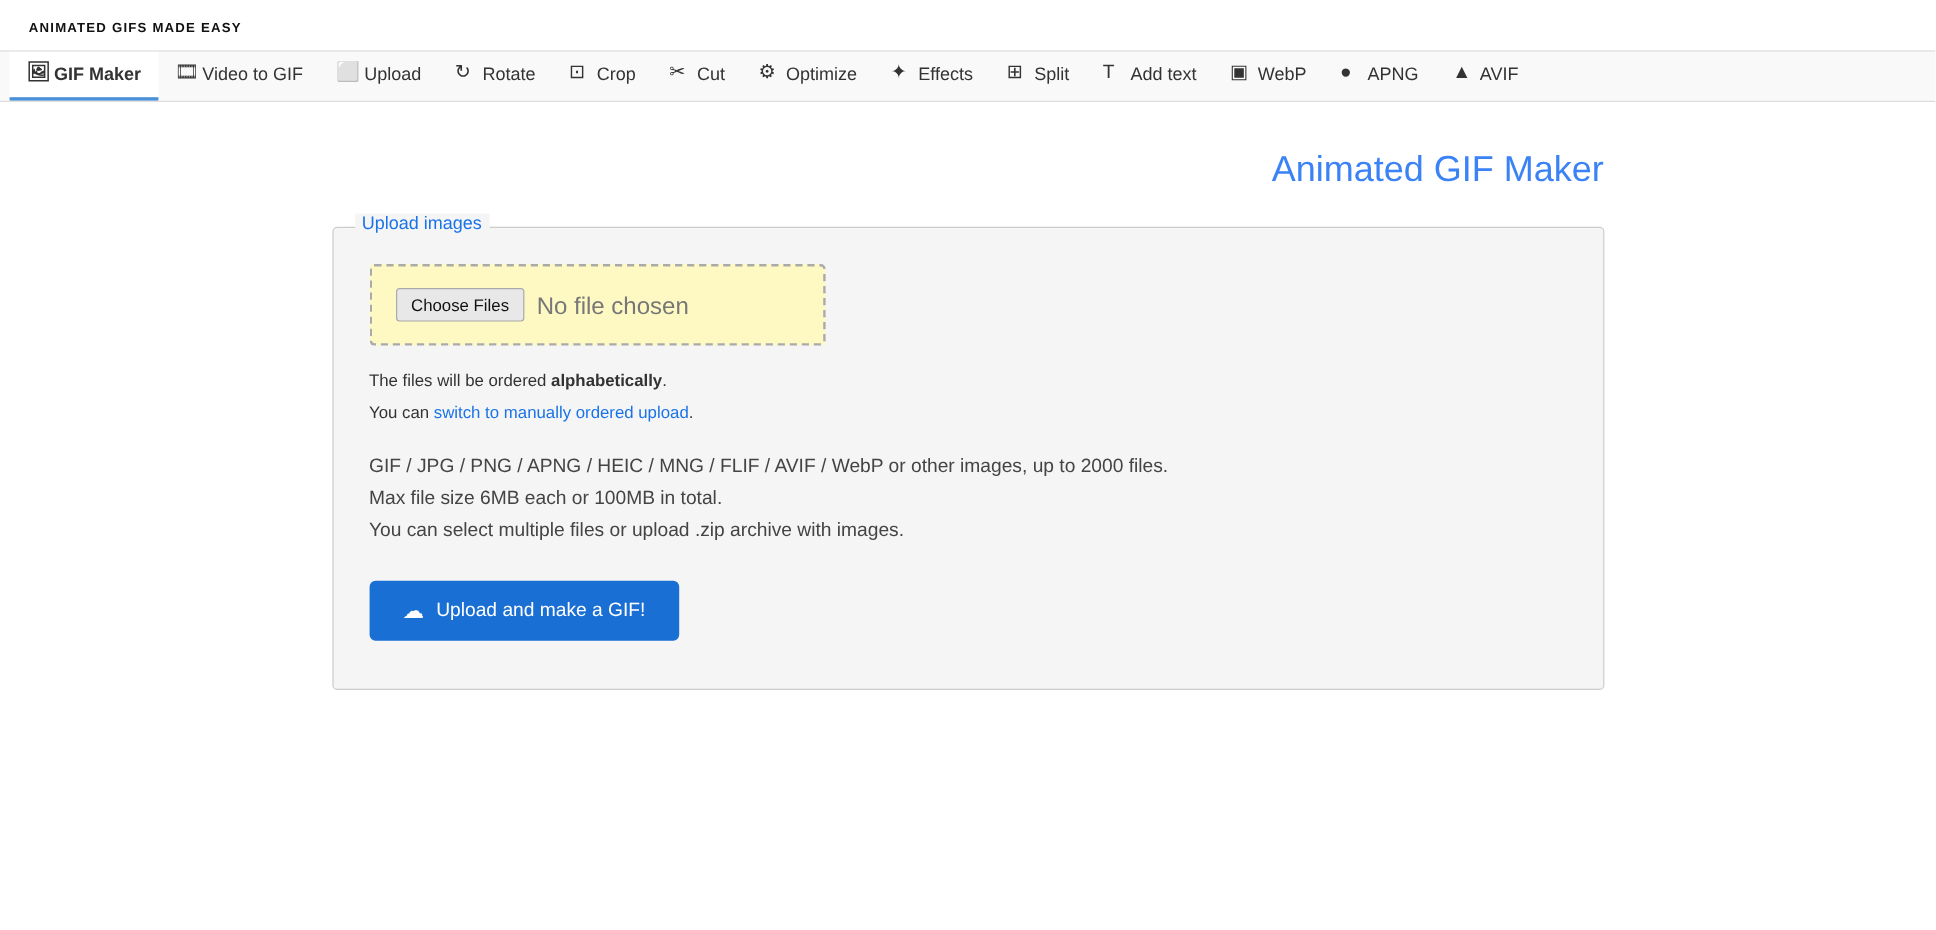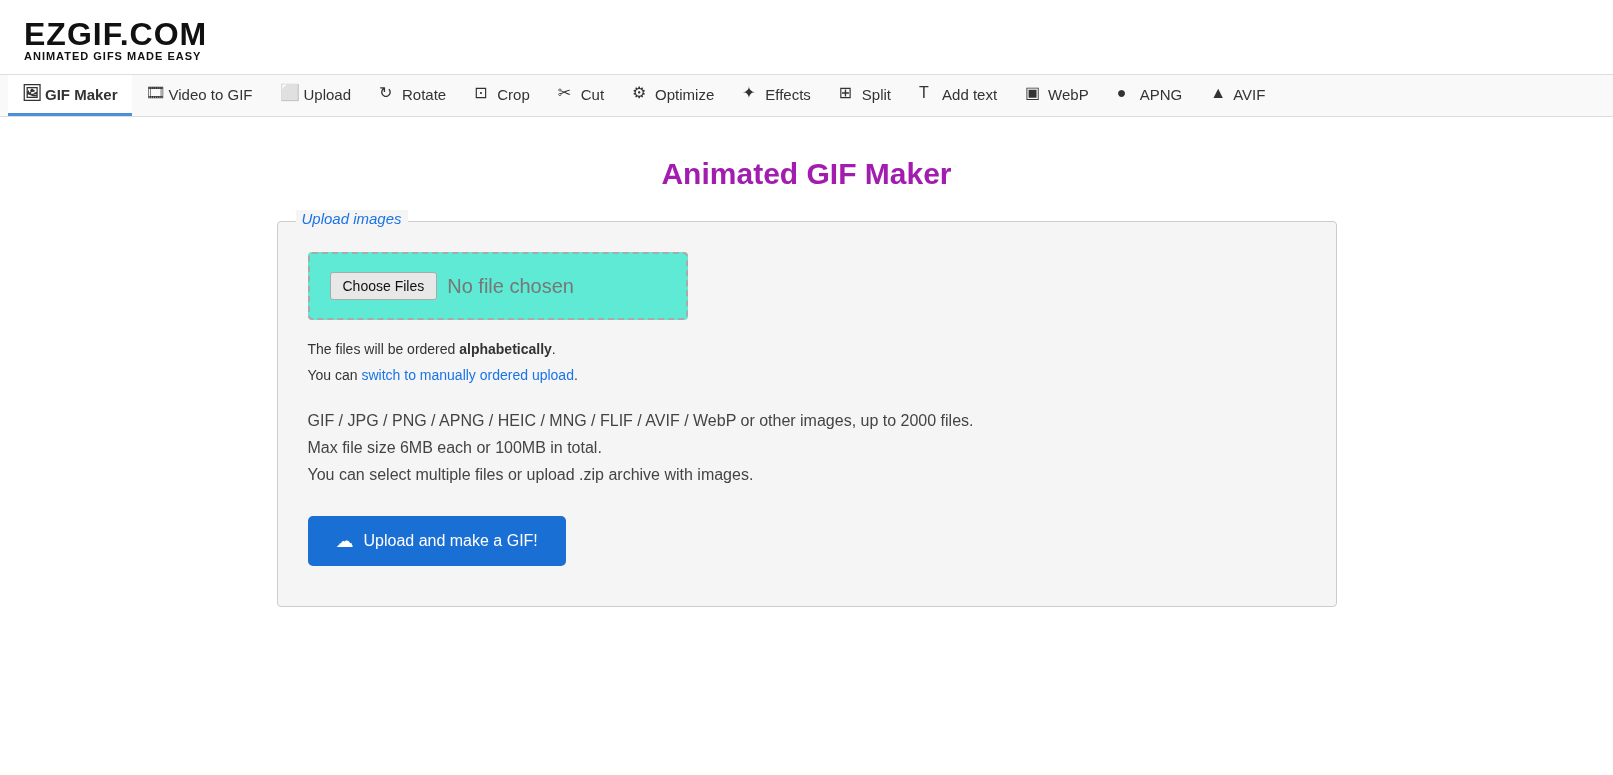--- a/index.html
+++ b/index.html
@@ -64,59 +64,58 @@
     }
 
     
     .main-content {
       max-width: 1100px;
       margin: 0 auto;
       padding: 40px 20px;
     }
     .page-title {
       font-size: 30px;
-      font-weight: 700;
-      color: #a21caf;
+      font-weight: 400;
+      color: #3b82f6;
       margin-bottom: 30px;
-      text-align: center;
+      text-align: right;
     }
 
     
     .upload-panel {
       border: 1px solid #ccc;
       border-radius: 4px;
       background: #f5f5f5;
       padding: 30px 30px 40px 30px;
       position: relative;
     }
     .upload-panel-legend {
       position: absolute;
       top: -12px;
       left: 18px;
       background: #f5f5f5;
       padding: 0 6px;
       color: #1a73e8;
       font-size: 15px;
-      font-style: italic;
     }
 
     .select-images-label {
       font-size: 16px;
       color: #333;
       margin-bottom: 14px;
       display: block;
     }
 
     .file-input-wrapper {
       border: 2px dashed #aaa;
       border-radius: 4px;
       padding: 18px 20px;
-      background: #5eead4;
+      background: #fef9c3;
       display: inline-flex;
-      align-items: center;
+      align-items: flex-end;
       min-width: 380px;
       margin-bottom: 18px;
     }
     .choose-files-btn {
       background: #e8e8e8;
       border: 1px solid #aaa;
       border-radius: 3px;
       padding: 5px 12px;
       font-size: 14px;
       cursor: pointer;
@@ -165,21 +164,20 @@
     .upload-cloud-icon {
       font-size: 18px;
       display: inline-block;
     }
   </style>
 </head>
 <body>
 
 <div class="logo-area">
   <div>
-    <div class="logo-text">EZGIF.COM</div>
     <div class="logo-sub">ANIMATED GIFS MADE EASY</div>
   </div>
 </div>
 
 <nav class="nav-bar">
 
 <div class="nav-item active">
       <span class="nav-icon">🖼</span>
       <span>GIF Maker</span>
     </div>

